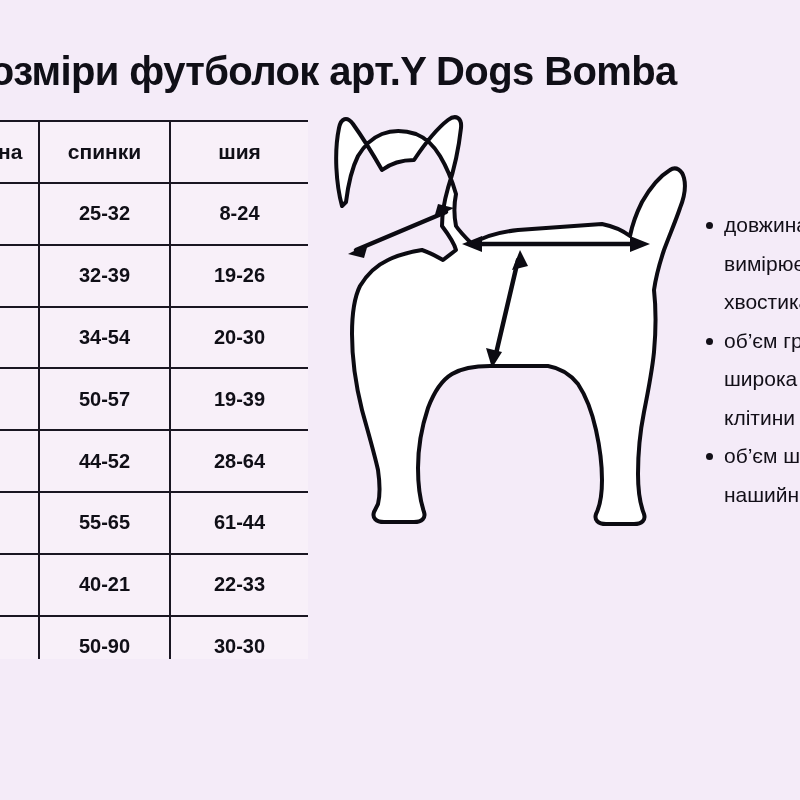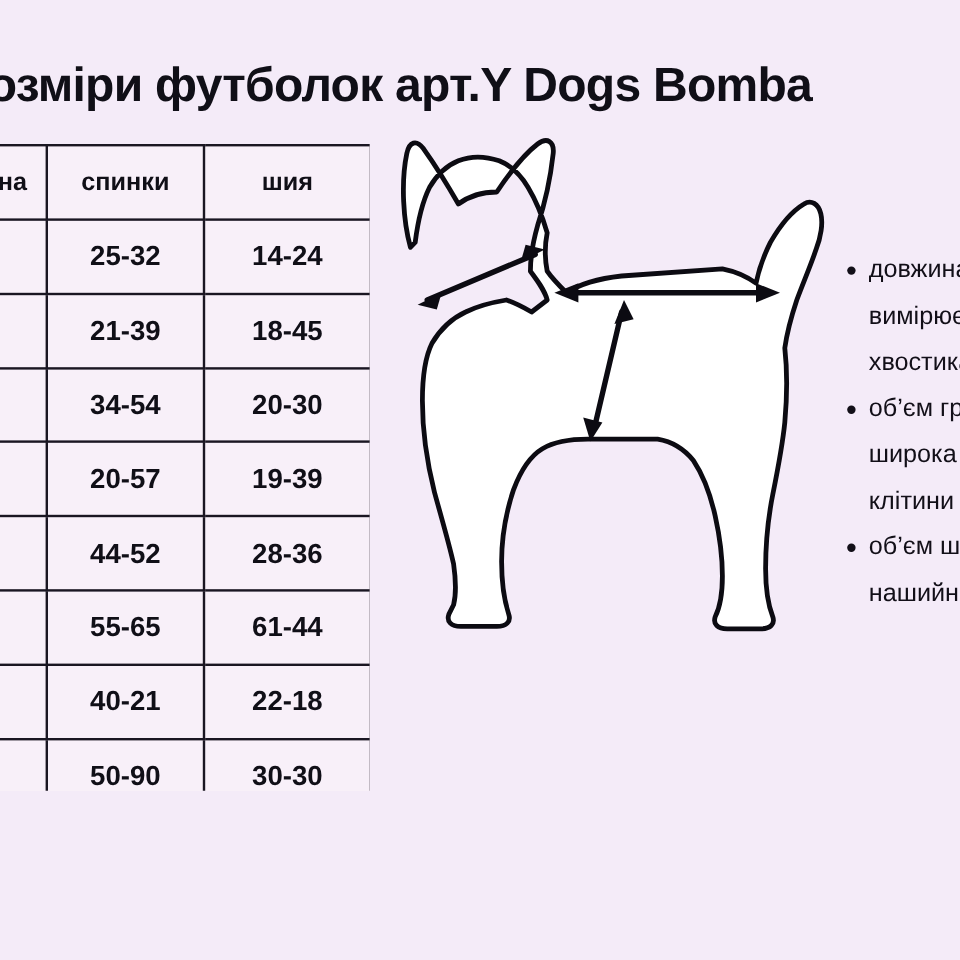--- a/index.html
+++ b/index.html
@@ -55,21 +55,21 @@
     border-collapse: collapse;
     width: 394px;
     height: 539px;
     table-layout: fixed;
     background: #f8f0f9;
   }
   table.size-table td, table.size-table th {
     border: 2px solid #1a1622;
     text-align: center;
     vertical-align: middle;
-    font-size: 23px;
+    font-size: 20px;
     font-weight: 700;
     color: #100f17;
     background: #f8f0f9;
     padding: 0;
   }
   table.size-table th {
     font-size: 21px;
     height: 60px;
   }
   table.size-table td {
@@ -149,51 +149,51 @@
         <tr>
           <th>довжина</th>
           <th>спинки</th>
           <th>шия</th>
         </tr>
       </thead>
       <tbody>
         <tr>
           <td></td>
           <td>25-32</td>
-          <td>14-24</td>
-        </tr>
-        <tr>
-          <td></td>
-          <td>21-39</td>
-          <td>18-45</td>
+          <td>8-24</td>
+        </tr>
+        <tr>
+          <td></td>
+          <td>32-39</td>
+          <td>19-26</td>
         </tr>
         <tr>
           <td></td>
           <td>34-54</td>
           <td>20-30</td>
         </tr>
         <tr>
           <td></td>
-          <td>20-57</td>
+          <td>50-57</td>
           <td>19-39</td>
         </tr>
         <tr>
           <td></td>
           <td>44-52</td>
-          <td>28-36</td>
+          <td>28-64</td>
         </tr>
         <tr>
           <td></td>
           <td>55-65</td>
           <td>61-44</td>
         </tr>
         <tr>
           <td></td>
           <td>40-21</td>
-          <td>22-18</td>
+          <td>22-33</td>
         </tr>
         <tr>
           <td></td>
           <td>50-90</td>
           <td>30-30</td>
         </tr>
       </tbody>
     </table>
   </div>
 

